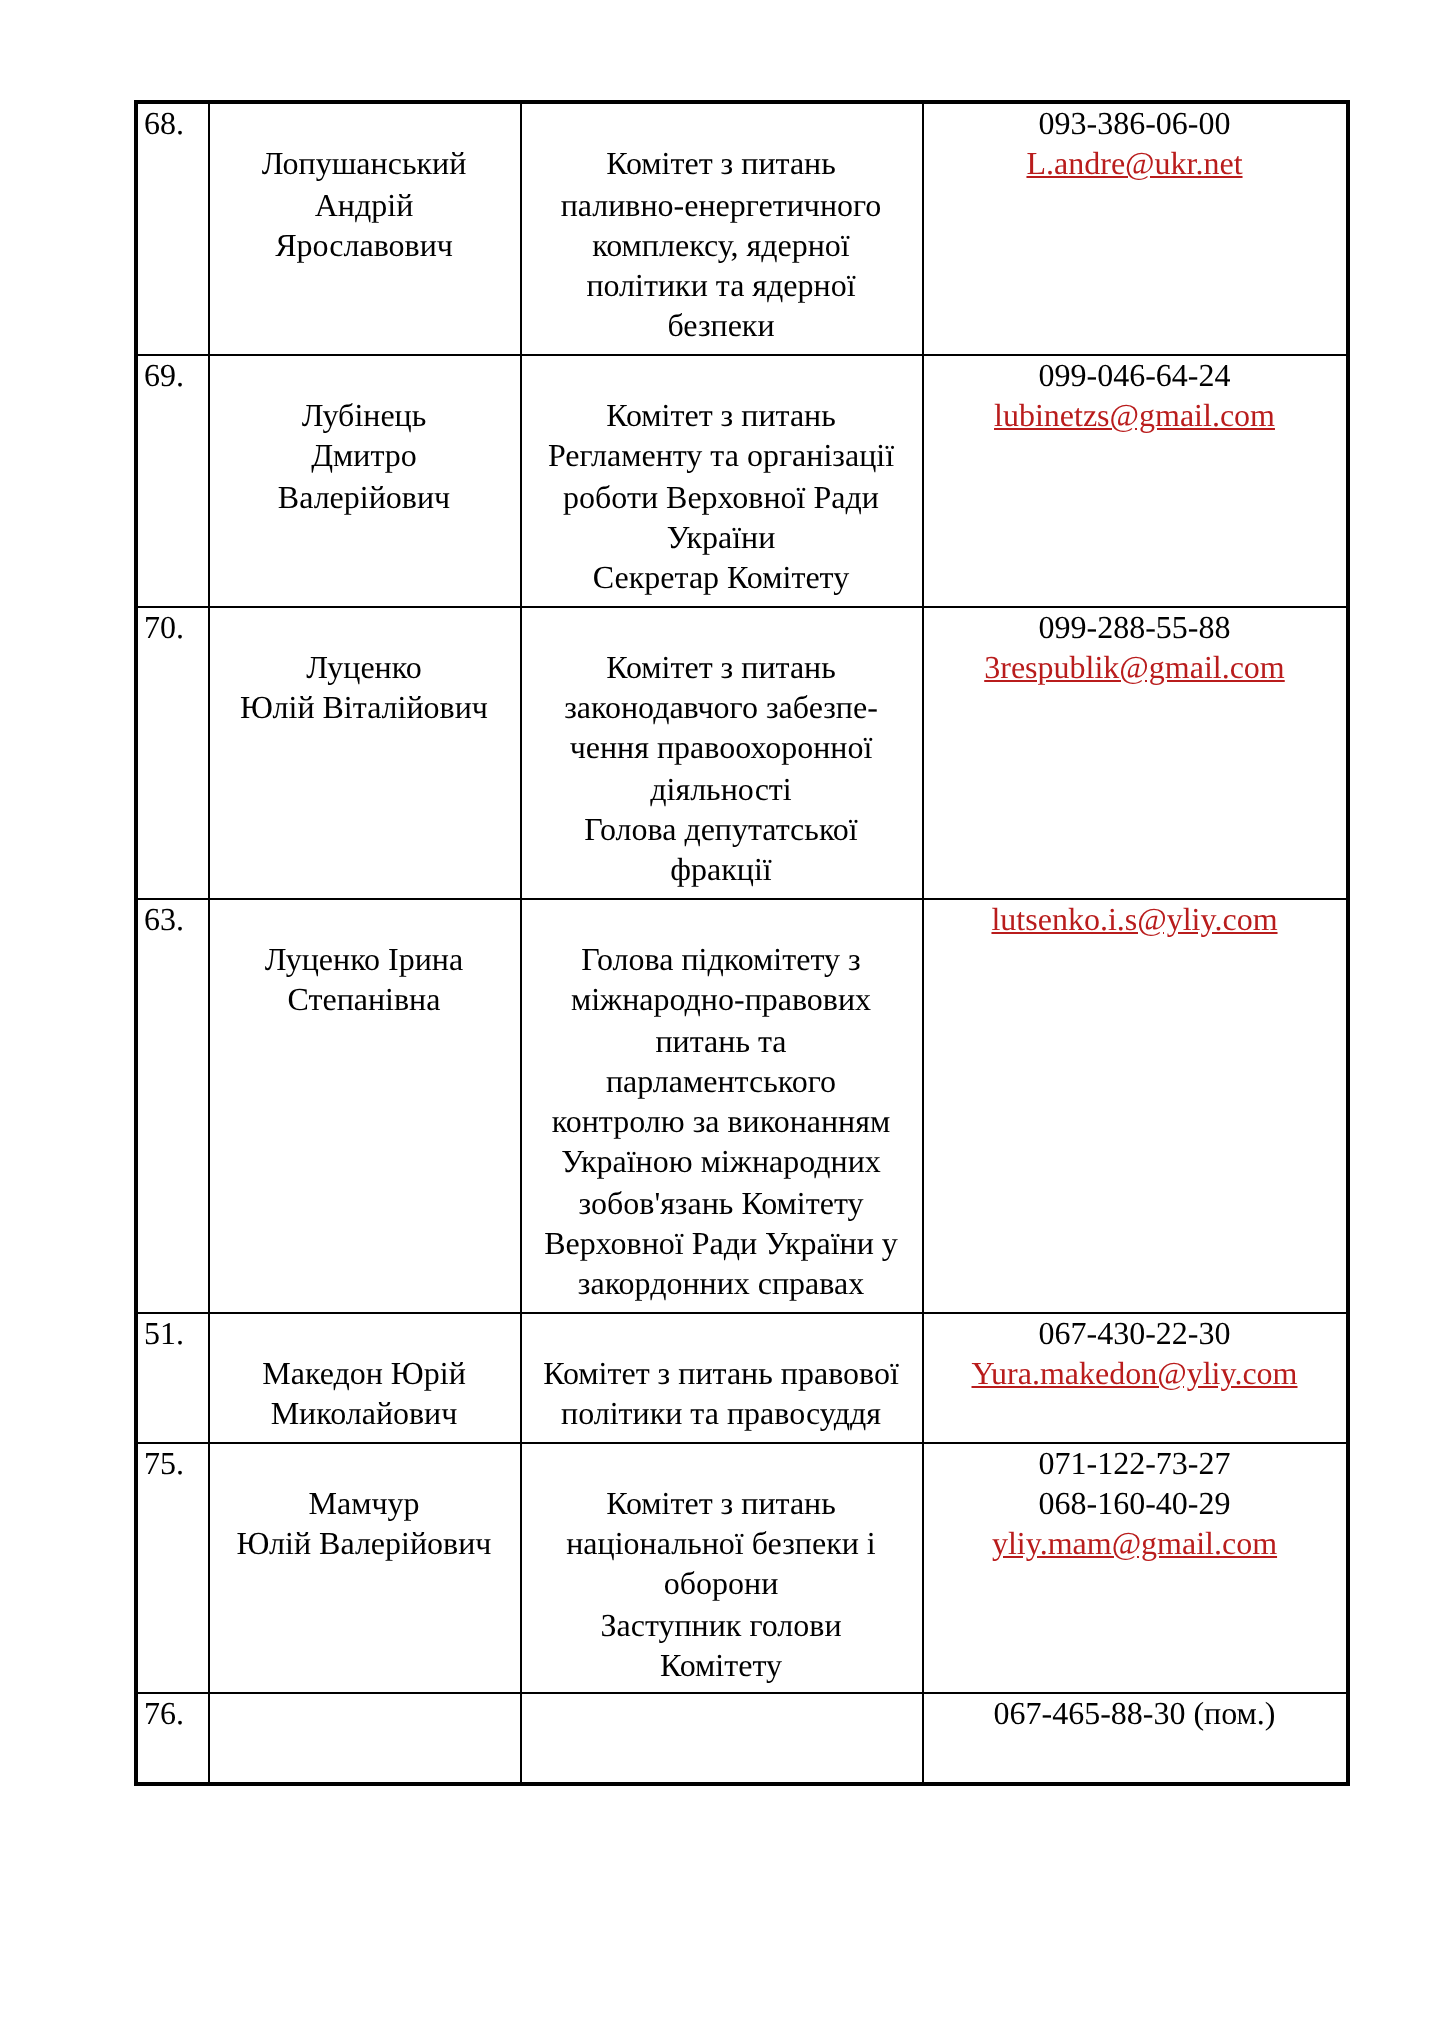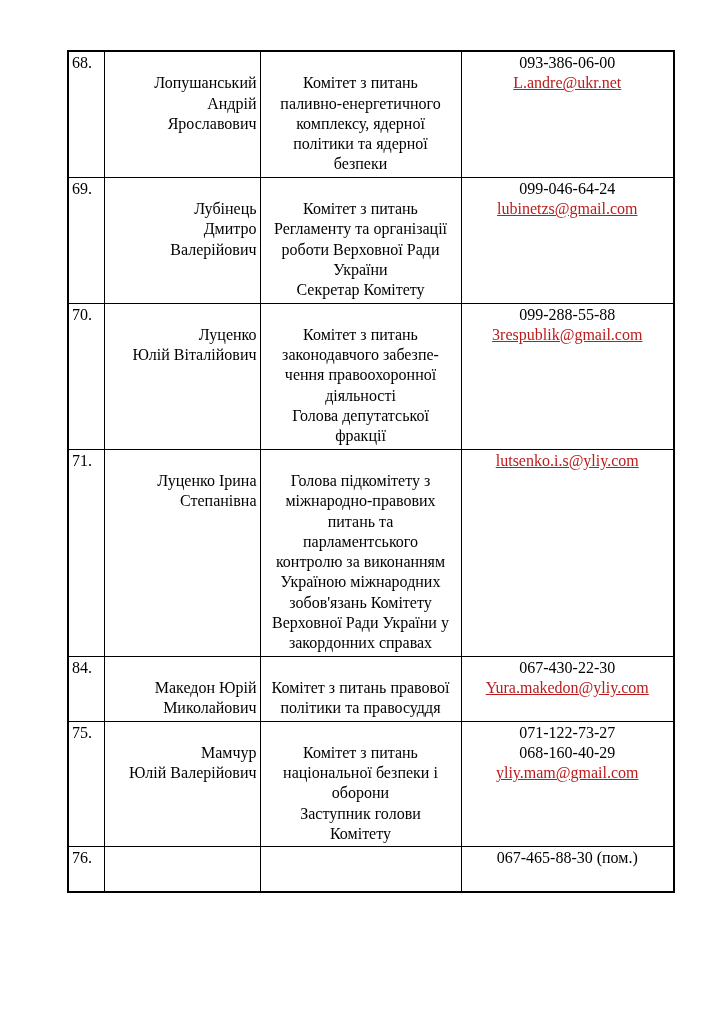--- a/index.html
+++ b/index.html
@@ -36,21 +36,21 @@
     vertical-align: top;
     padding: 1px 3px 2px 3px;
     line-height: 20.3px;
     overflow: hidden;
   }
   td.num {
     text-align: left;
     padding-left: 5px;
   }
   td.name {
-    text-align: right;
+    text-align: center;
     white-space: pre-line;
     padding-left: 6px;
   }
   td.committee {
     text-align: center;
     white-space: pre-line;
   }
   td.contact {
     text-align: center;
     margin-left: 44px;
@@ -137,21 +137,21 @@
 Голова депутатської
 фракції</span>
     </td>
     <td class="contact">
             <div class="phone">099-288-55-88</div>
             <a class="email">3respublik@gmail.com</a>
           </td>
   </tr>
         <tr>
     <td class="num">
-      <span>71.</span>
+      <span>63.</span>
     </td>
     <td class="name">
       <span>Луценко Ірина
 Степанівна</span>
     </td>
     <td class="committee">
       <span>Голова підкомітету з
 міжнародно-правових
 питань та
 парламентського
@@ -160,21 +160,21 @@
 зобов'язань Комітету
 Верховної Ради України у
 закордонних справах</span>
     </td>
     <td class="contact">
             <a class="email">lutsenko.i.s@yliy.com</a>
           </td>
   </tr>
         <tr>
     <td class="num">
-      <span>84.</span>
+      <span>51.</span>
     </td>
     <td class="name">
       <span>Македон Юрій
 Миколайович</span>
     </td>
     <td class="committee">
       <span>Комітет з питань правової
 політики та правосуддя</span>
     </td>
     <td class="contact">

